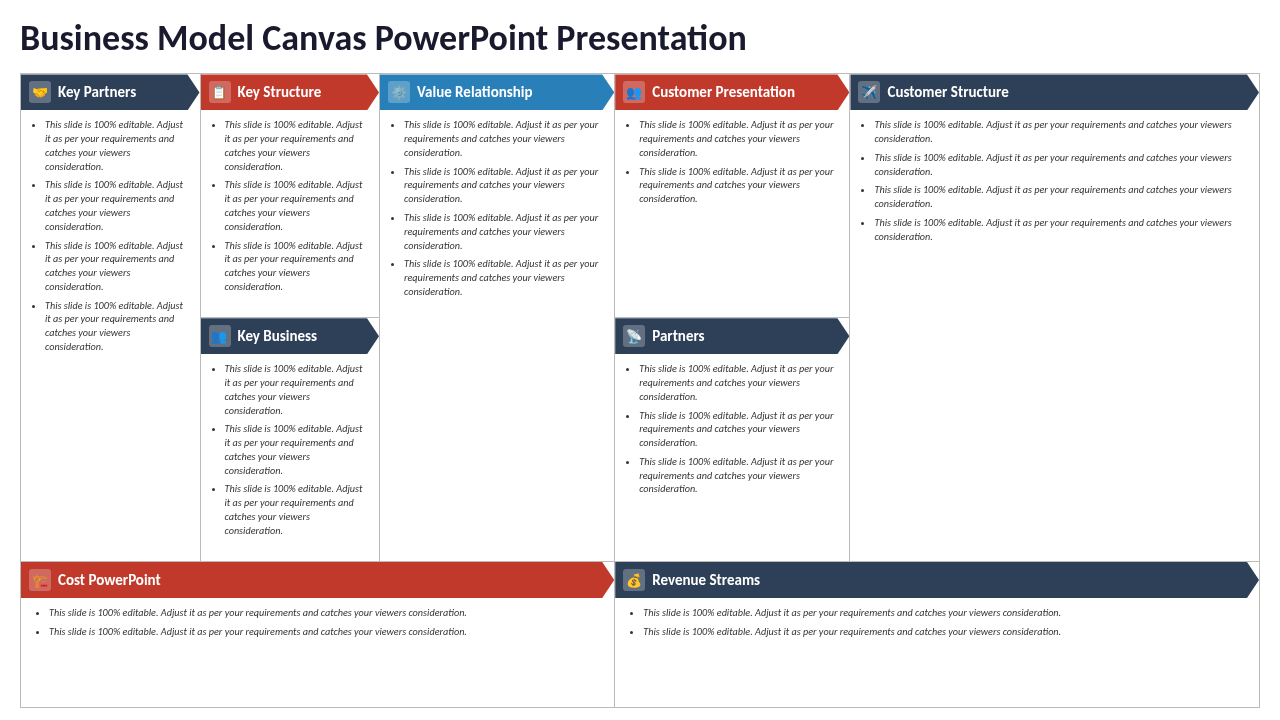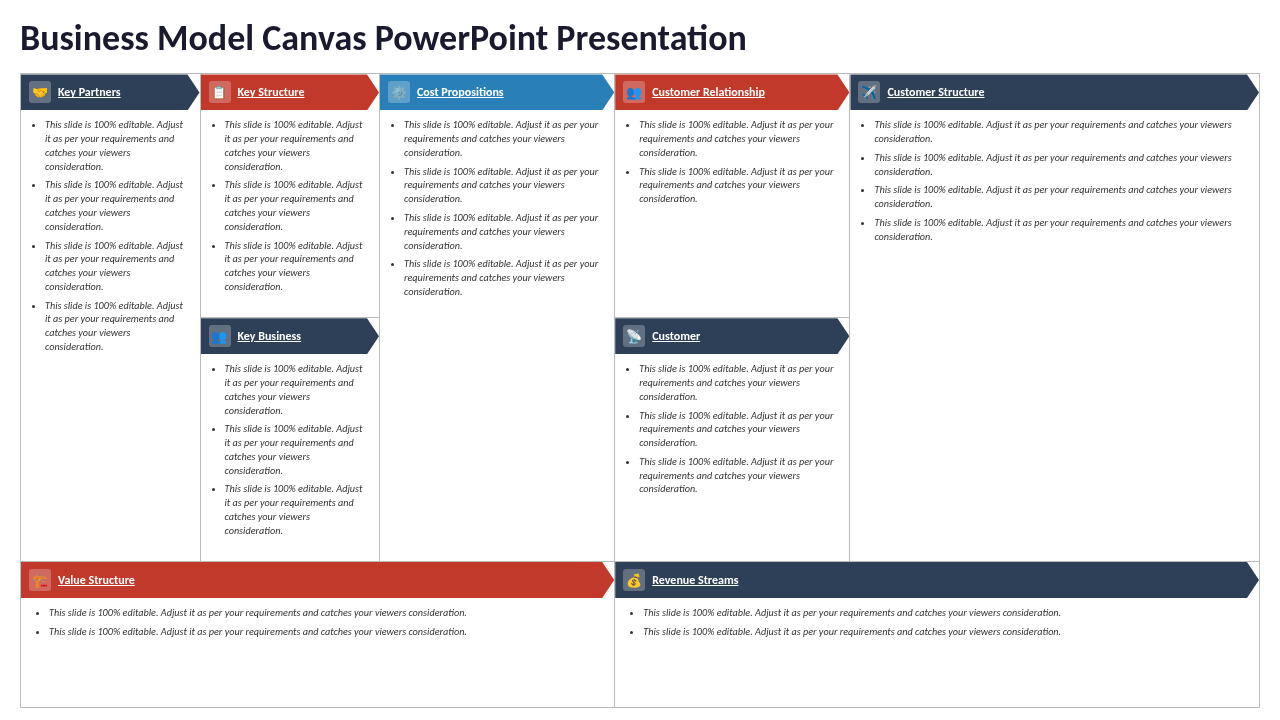--- a/index.html
+++ b/index.html
@@ -153,23 +153,22 @@
       padding-left: 14px;
     }
     .bottom-content ul li {
       font-size: 10.2px;
       color: #333;
       font-style: italic;
       line-height: 1.35;
       margin-bottom: 5px;
     }
     .header-label {
-      font-size: 12px;
+      font-size: 15px;
       font-weight: 700;
-      text-decoration: underline;
     }
   </style>
 </head>
 <body>
 
 <div class="slide">
   <div class="slide-title">Business Model Canvas PowerPoint Presentation</div>
 
   <div class="canvas-grid">
 
@@ -217,51 +216,51 @@
               <li>This slide is 100% editable. Adjust it as per your requirements and catches your viewers consideration.</li>
               <li>This slide is 100% editable. Adjust it as per your requirements and catches your viewers consideration.</li>
             </ul>
           </div>
         </div>
       </div>
 
       <div class="cell col-value-prop">
         <div class="cell-header medium-blue">
           <div class="cell-header-icon">⚙️</div>
-          <span class="header-label">Cost Propositions</span>
+          <span class="header-label">Value Relationship</span>
         </div>
         <div class="cell-content">
           <ul>
             <li>This slide is 100% editable. Adjust it as per your requirements and catches your viewers consideration.</li>
             <li>This slide is 100% editable. Adjust it as per your requirements and catches your viewers consideration.</li>
             <li>This slide is 100% editable. Adjust it as per your requirements and catches your viewers consideration.</li>
             <li>This slide is 100% editable. Adjust it as per your requirements and catches your viewers consideration.</li>
           </ul>
         </div>
       </div>
 
       <div class="stacked-col2">
 
         <div class="cell">
           <div class="cell-header dark-red">
             <div class="cell-header-icon">👥</div>
-            <span class="header-label">Customer Relationship</span>
+            <span class="header-label">Customer Presentation</span>
           </div>
           <div class="cell-content">
             <ul>
               <li>This slide is 100% editable. Adjust it as per your requirements and catches your viewers consideration.</li>
               <li>This slide is 100% editable. Adjust it as per your requirements and catches your viewers consideration.</li>
             </ul>
           </div>
         </div>
 
         <div class="cell">
           <div class="cell-header channels-blue">
             <div class="cell-header-icon">📡</div>
-            <span class="header-label">Customer</span>
+            <span class="header-label">Partners</span>
           </div>
           <div class="cell-content">
             <ul>
               <li>This slide is 100% editable. Adjust it as per your requirements and catches your viewers consideration.</li>
               <li>This slide is 100% editable. Adjust it as per your requirements and catches your viewers consideration.</li>
               <li>This slide is 100% editable. Adjust it as per your requirements and catches your viewers consideration.</li>
             </ul>
           </div>
         </div>
       </div>
@@ -281,21 +280,21 @@
         </div>
       </div>
 
     </div>
 
     <div class="bottom-section">
 
       <div class="bottom-cost">
         <div class="cell-header cost-red" style="margin: 0;">
           <div class="cell-header-icon">🏗️</div>
-          <span class="header-label">Value Structure</span>
+          <span class="header-label">Cost PowerPoint</span>
         </div>
         <div class="bottom-content">
           <ul>
             <li>This slide is 100% editable. Adjust it as per your requirements and catches your viewers consideration.</li>
             <li>This slide is 100% editable. Adjust it as per your requirements and catches your viewers consideration.</li>
           </ul>
         </div>
       </div>
 
       <div class="bottom-revenue">

